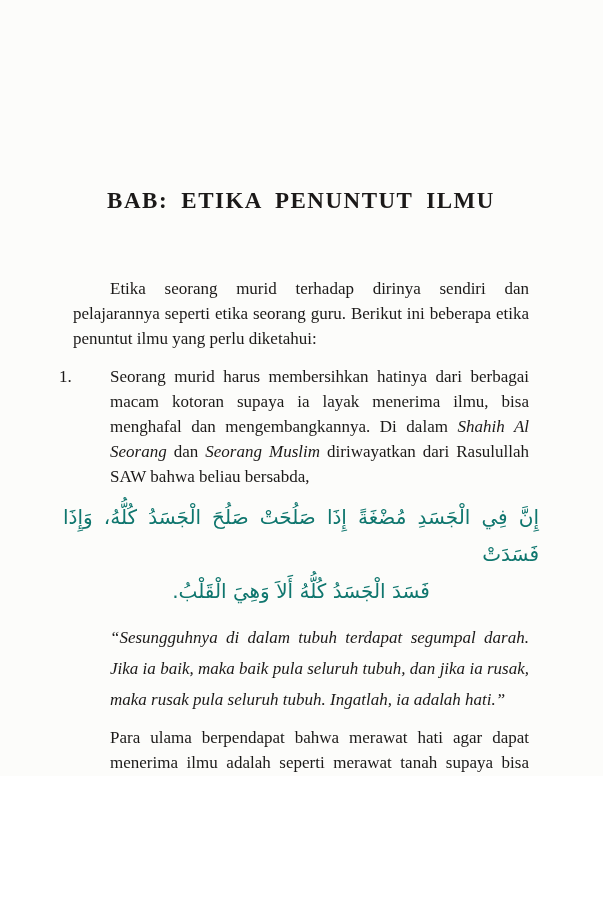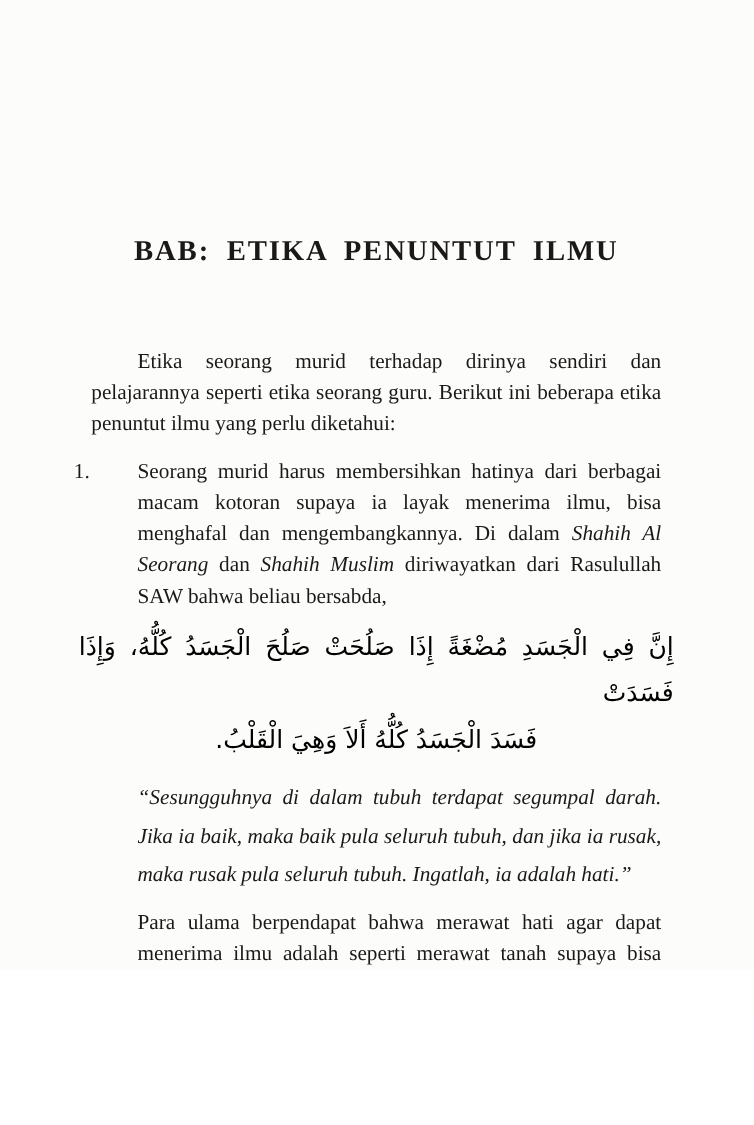--- a/index.html
+++ b/index.html
@@ -52,21 +52,21 @@
     top: 0;
     font-size: 17px;
     line-height: 25px;
   }
   .arabic {
     direction: rtl;
     margin: 9px 0 4px -37px;
     font-family: "DejaVu Sans", sans-serif;
     font-size: 20px;
     line-height: 37px;
-    color: #000000;
+    color: #0f766e;
   }
   .ar-line1 {
     text-align: justify;
     text-align-last: justify;
   }
   .ar-line2 {
     text-align: center;
   }
   .quote {
     margin-top: 12px;
@@ -108,21 +108,21 @@
 <div class="page">
   <div class="content">
 
     <h1 class="chapter-title">BAB: ETIKA PENUNTUT ILMU</h1>
 
     <p class="intro">Etika seorang murid terhadap dirinya sendiri dan pelajarannya seperti etika seorang guru. Berikut ini beberapa etika penuntut ilmu yang perlu diketahui:</p>
 
     <div class="list-item">
       <span class="list-num">1.</span>
 
-      <p class="item-text"><span>Seorang murid harus membersihkan hatinya dari berbagai macam kotoran supaya ia layak menerima ilmu, bisa menghafal dan mengembangkannya. Di dalam </span><em>Shahih Al Seorang</em><span> dan </span><em>Shahih Muslim</em><span> diriwayatkan dari Rasulullah SAW bahwa beliau bersabda,</span></p>
+      <p class="item-text"><span>Seorang murid harus membersihkan hatinya dari berbagai macam kotoran supaya ia layak menerima ilmu, bisa menghafal dan mengembangkannya. Di dalam </span><em>Shahih Al Seorang</em><span> dan </span><em>Seorang Muslim</em><span> diriwayatkan dari Rasulullah SAW bahwa beliau bersabda,</span></p>
 
       <div class="arabic">
         <div class="ar-line1">إِنَّ فِي الْجَسَدِ مُضْغَةً إِذَا صَلُحَتْ صَلُحَ الْجَسَدُ كُلُّهُ، وَإِذَا فَسَدَتْ</div>
         <div class="ar-line2">فَسَدَ الْجَسَدُ كُلُّهُ أَلاَ وَهِيَ الْقَلْبُ.</div>
       </div>
 
       <p class="quote">“Sesungguhnya di dalam tubuh terdapat segumpal darah. Jika ia baik, maka baik pula seluruh tubuh, dan jika ia rusak, maka rusak pula seluruh tubuh. Ingatlah, ia adalah hati.”</p>
 
       <p class="para">Para ulama berpendapat bahwa merawat hati agar dapat menerima ilmu adalah seperti merawat tanah supaya bisa ditanami. Seorang penuntut ilmu selayaknya menyingkirkan seluruh rintangan yang dapat menghalangi kesungguhannya menuntut ilmu. Bahkan seorang penuntut ilmu harus rela mendapatkan sedikit makanan dan kehidupan yang sulit.</p>
 

